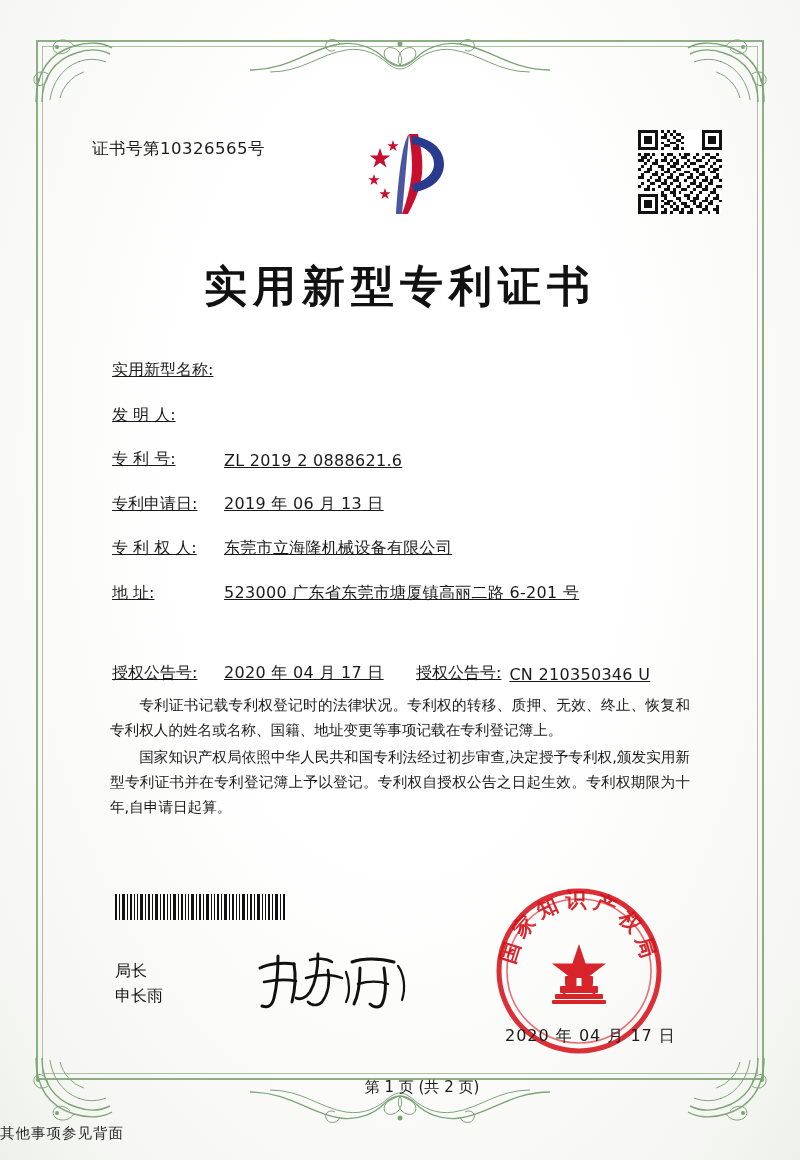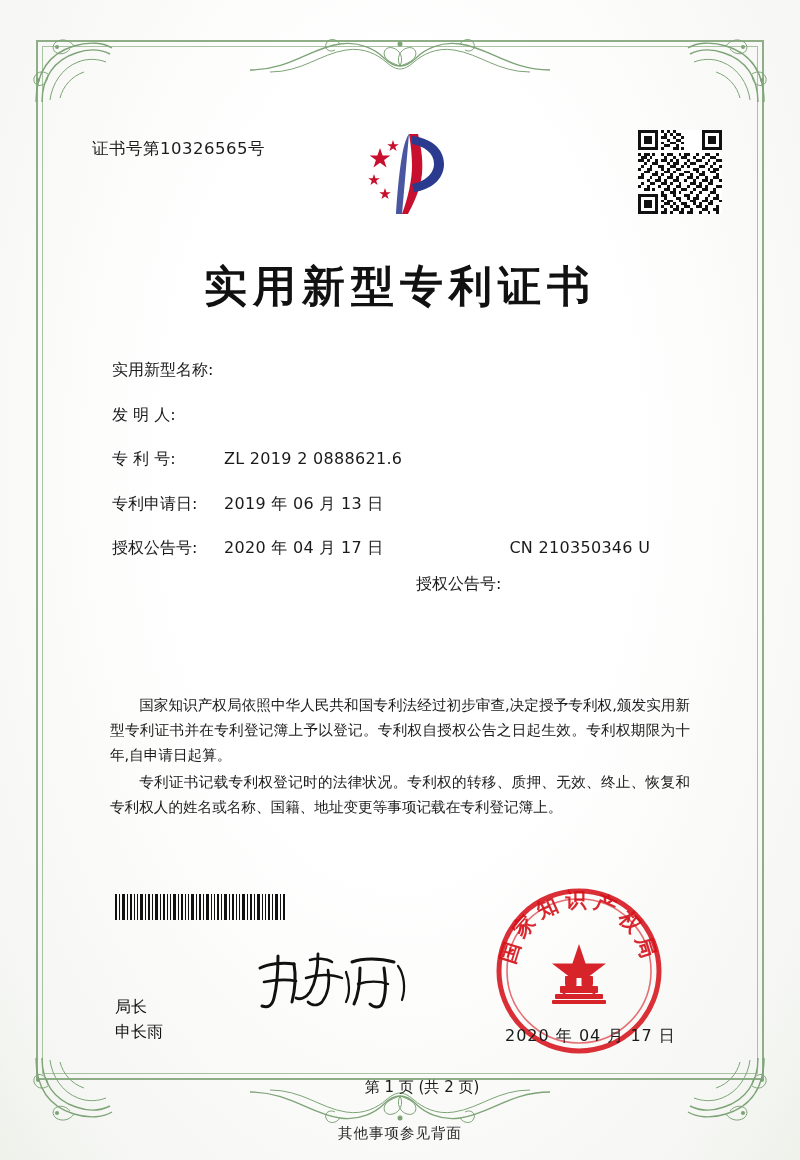--- a/index.html
+++ b/index.html
@@ -126,23 +126,24 @@
     position: absolute;
     left: 112px;
     top: 360px;
     width: 600px;
     font-size: 16px;
     color: #1a1a1a;
     font-family: "DejaVu Sans", sans-serif;
   }
   .field-row {
     display: flex;
-    align-items: flex-start;
+    align-items: flex-end;
     margin-bottom: 23.5px;
     white-space: nowrap;
+    text-decoration: underline;
   }
   .field-label {
     width: 112px;
     flex: 0 0 112px;
     letter-spacing: 0px;
   }
   .field-value {
     flex: 1 1 auto;
     letter-spacing: .3px;
   }
@@ -183,21 +184,20 @@
 
   
   .director {
     position: absolute;
     left: 115px;
     top: 958px;
     font-size: 16px;
     line-height: 25px;
     color: #131313;
     font-family: "DejaVu Sans", sans-serif;
-    margin-top: 36px;
   }
   .sig-script {
     position: absolute;
     left: 248px;
     top: 948px;
     width: 170px;
     height: 66px;
     color: #111;
   }
   .sig-script svg { display:block; width:100%; height:100%; }
@@ -231,21 +231,21 @@
     text-align: center;
     font-size: 15px;
     color: #1a1a1a;
     font-family: "DejaVu Sans", sans-serif;
     margin-left: 44px;
   }
   .footnote {
     position: absolute;
     left: 0; right: 0;
     top: 1124px;
-    text-align: center;
+    text-align: left;
     font-size: 14.5px;
     color: #2a2a2a;
     font-family: Liberation Mono, monospace;
     letter-spacing: 1px;
   }
 </style>
 </head>
 <body>
 
 <div class="page">
@@ -562,33 +562,41 @@
     <div class="field-row">
       <div class="field-label">专  利  号:</div>
       <div class="field-value">ZL 2019 2 0888621.6</div>
     </div>
 
     <div class="field-row">
       <div class="field-label">专利申请日:</div>
       <div class="field-value">2019 年 06 月 13 日</div>
     </div>
 
-
+    <div class="field-row">
+      <div class="field-label">专 利 权 人:</div>
+      <div class="field-value">东莞市立海隆机械设备有限公司</div>
+    </div>
+
+    <div class="field-row">
+      <div class="field-label">地    址:</div>
+      <div class="field-value">523000 广东省东莞市塘厦镇高丽二路 6-201 号</div>
+    </div>
 
     <div class="field-row dual">
       <div class="field-label">授权公告号:</div>
       <div class="field-value first">2020 年 04 月 17 日</div>
       <div class="field-label2">授权公告号:</div>
       <div class="field-value">CN 210350346 U</div>
     </div>
   </div>
 
   <div class="paragraphs">
+    <p>专利证书记载专利权登记时的法律状况。专利权的转移、质押、无效、终止、恢复和专利权人的姓名或名称、国籍、地址变更等事项记载在专利登记簿上。</p>
     <p>国家知识产权局依照中华人民共和国专利法经过初步审查,决定授予专利权,颁发实用新型专利证书并在专利登记簿上予以登记。专利权自授权公告之日起生效。专利权期限为十年,自申请日起算。</p>
-    <p>专利证书记载专利权登记时的法律状况。专利权的转移、质押、无效、终止、恢复和专利权人的姓名或名称、国籍、地址变更等事项记载在专利登记簿上。</p>
   </div>
 
   <div class="barcode">
     <svg viewBox="0 0 170 26" shape-rendering="crispEdges">
       <g fill="#111">
         <rect x="0" y="0" width="2" height="26"></rect>
           <rect x="4" y="0" width="1" height="26"></rect>
         <rect x="7" y="0" width="3" height="26"></rect>
           <rect x="12" y="0" width="1" height="26"></rect>
         <rect x="15" y="0" width="2" height="26"></rect>

